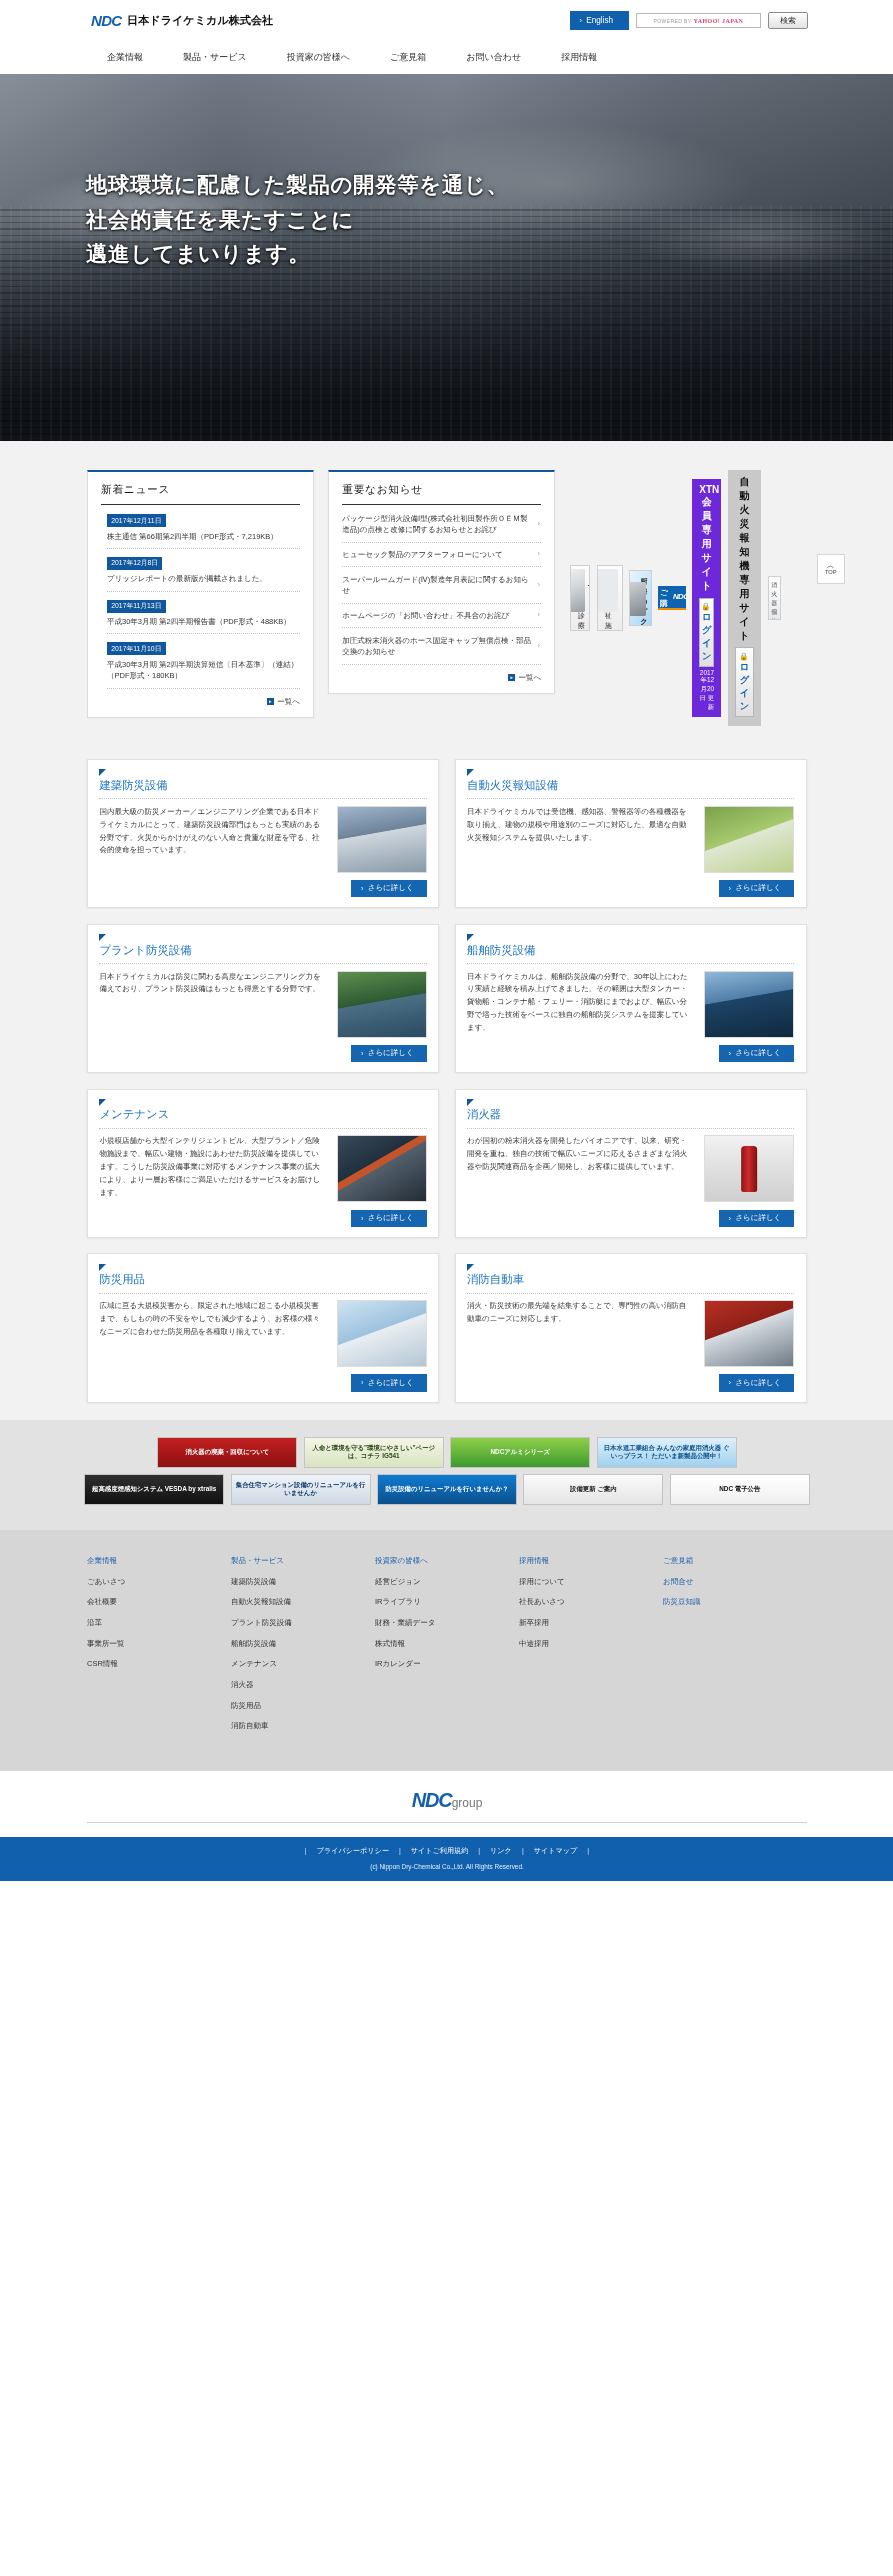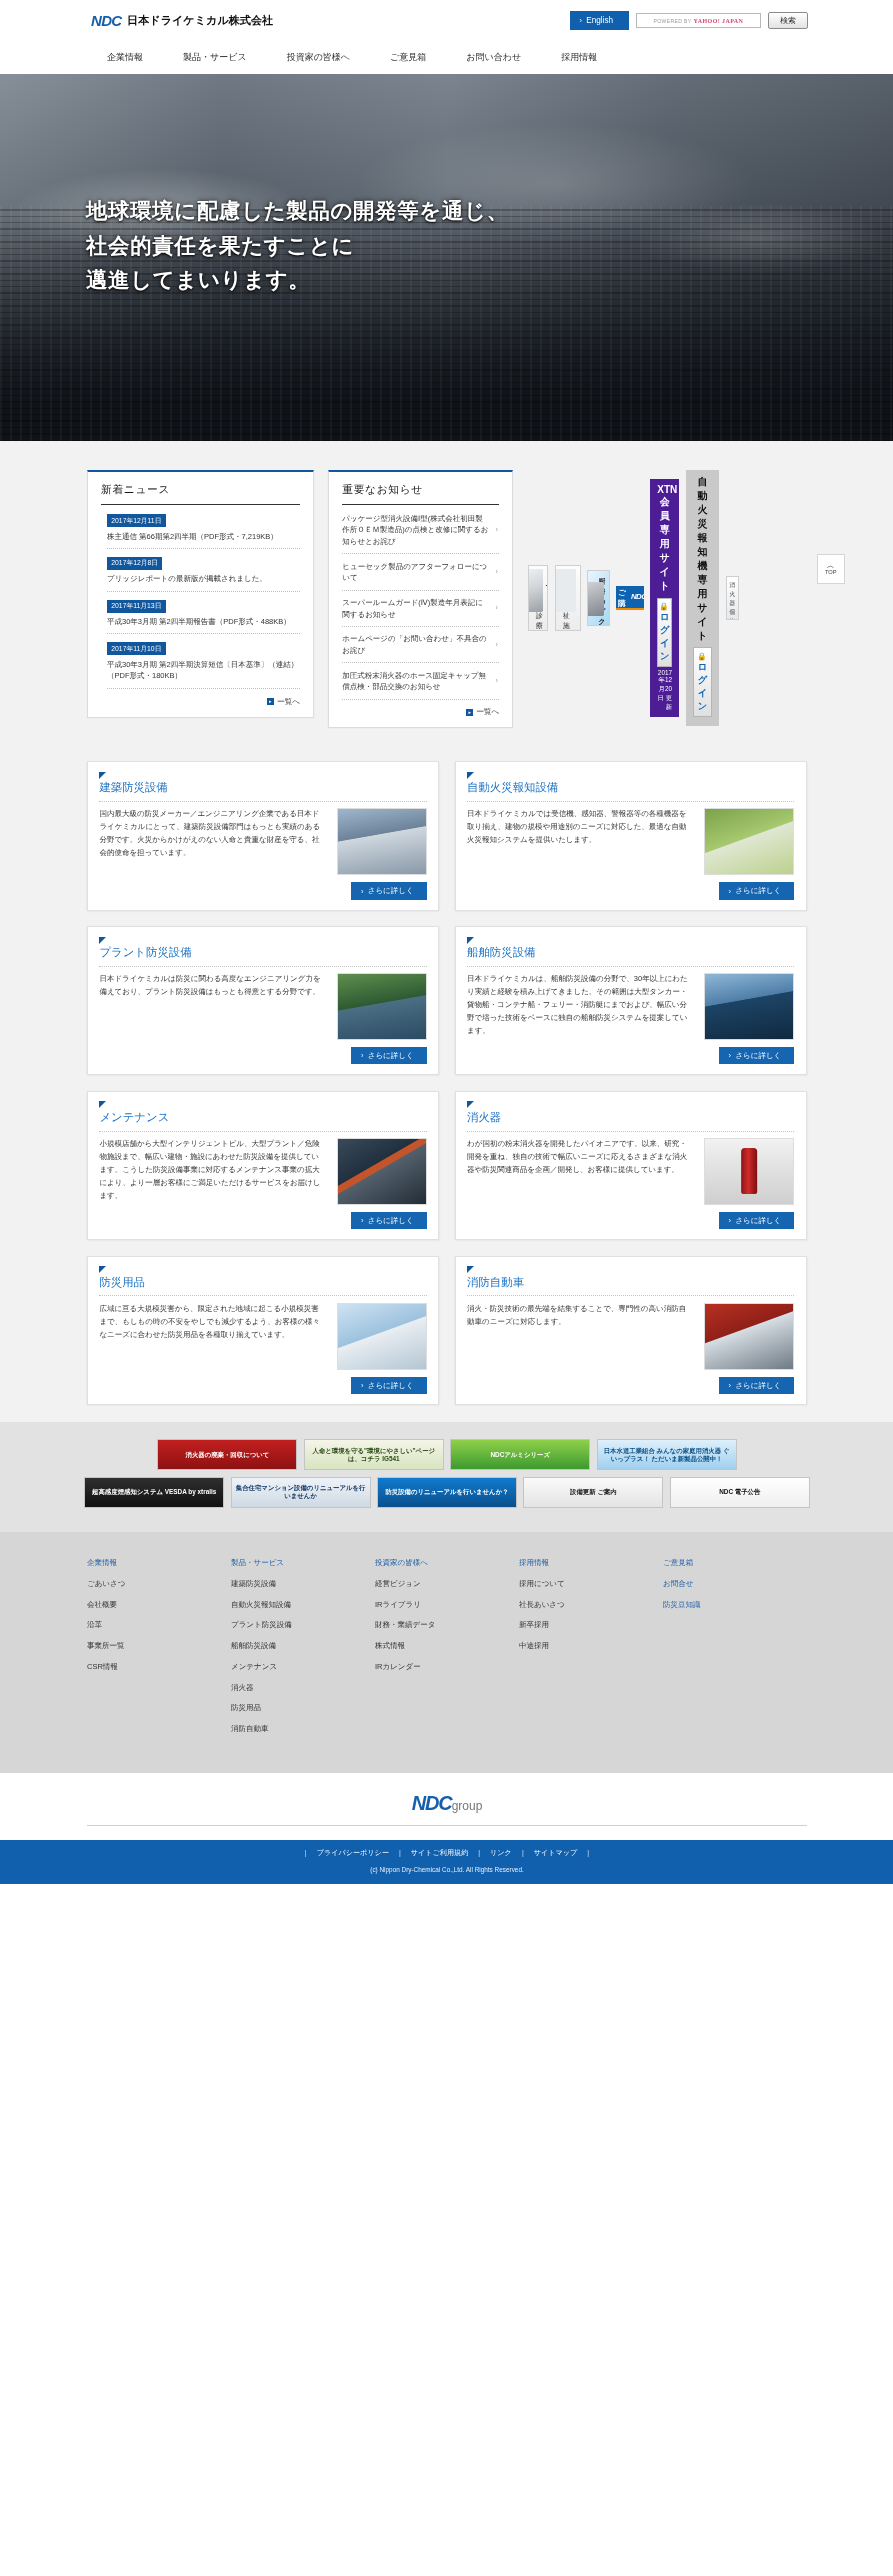--- a/index.html
+++ b/index.html
@@ -62,40 +62,40 @@
       radial-gradient(ellipse 185px 50px at 85% 45%, rgba(255,255,255,.20), transparent 70%);
   }
   .hero::after{
     content:""; position:absolute; left:0; right:0; bottom:0; height:235px;
     background:
       repeating-linear-gradient(90deg, rgba(255,255,255,.045) 0 2.1px, transparent 2.1px 10px),
       repeating-linear-gradient(0deg, rgba(0,0,0,.25) 0 1.4px, transparent 1.4px 6.4px),
       linear-gradient(180deg, rgba(40,46,54,0) 0%, rgba(14,17,22,.95) 85%);
   }
   .hero-text {
-    position: absolute; left: 86px; top: 120px; z-index: 5;
+    position: absolute; left: 86px; top: 94px; z-index: 5;
     color: #fff; font-size: 21.4px; line-height: 1.62; font-weight: bold;
     text-shadow: 0 0 5.7px rgba(0,0,0,.75), 0 1.4px 2.1px rgba(0,0,0,.85);
     letter-spacing: 0.7px;
   }
   .hero-line { display: block; }
 
   
   .content-wrap { width: 894px; background: #f2f2f2; padding: 28.5px 0 0 0; }
   .container { width: 720px; margin: 0 auto; }
 
   
   .top-cols { display: flex; gap: 14.3px; align-items: flex-start; }
 
   .panel {
     background: #fff; border: 0.7px solid #dcdcdc; border-top: 2.9px solid #11579e;
     padding: 11.4px 13px 10px 13px; box-shadow: 0 0.7px 1.4px rgba(0,0,0,.07);
   }
   .panel-news { width: 227px; }
-  .panel-notice { width: 185px; }
+  .panel-notice { width: 227px; }
   .panel-title { font-size: 10.7px; color: #1a1a1a; font-weight: normal; padding-bottom: 7.1px; letter-spacing: 0.7px; }
   .panel-title-rule { border-bottom: 0.7px solid #333; margin-bottom: 1.4px; }
 
   .news-item { padding: 6.4px 0 5.7px 0; border-bottom: 0.7px dotted #bfbfbf; margin-left: 6px; }
   .news-date {
     display: inline-block; background: #11579e; color: #fff;
     font-size: 6.8px; padding: 1.4px 4.3px; margin-bottom: 3.6px;
   }
   .news-text { font-size: 7.5px; color: #333; line-height: 1.55; }
 
@@ -147,21 +147,21 @@
   .jet-main { font-size: 11.4px; color: #0a63ab; font-weight: bold; font-style: italic; padding-left: 10px; letter-spacing: -0.4px; }
   .jet-rule2 { height: 1.4px; background: #3a87c8; margin: 2.1px 50px 0 10px; }
   .jet-photo { position: absolute; right: 5px; top: 11.4px; width: 66px; height: 34px;
     background: linear-gradient(160deg,#f2f4f6,#7e858c); border-radius: 1.4px; }
 
   .store-banner { background: #0d63b2; border: none; border-bottom: 2.9px solid #f08a00;
     color: #fff; height: 24px; display: flex; align-items: center; justify-content: center; gap: 5px; font-size: 7.8px; font-weight: bold; }
   .cart-icon { font-size: 10px; }
   .store-ndc { font-style: italic; font-weight: bold; letter-spacing: -0.4px; }
 
-  .xtn-banner { background: #4c1d95; border: none; padding: 5.7px 7.1px 4.3px 7.1px; }
+  .xtn-banner { background: #6d28d9; border: none; padding: 5.7px 7.1px 4.3px 7.1px; }
   .xtn-title { color: #fff; font-size: 10px; font-weight: bold; text-align: center; margin-bottom: 4.3px; }
   .login-btn {
     background: linear-gradient(180deg,#ffffff,#e0e0e0); border: 0.7px solid #b5b5b5;
     color: #0d63b2; font-size: 9.3px; font-weight: bold; text-align: center;
     padding: 2.9px 0; cursor: pointer;
   }
   .lock { font-size: 7.8px; }
   .xtn-date { color: #fff; font-size: 6.4px; text-align: right; padding-top: 2.1px; }
 
   .afa-banner { background: #c9c9c9; border: none; padding: 5.7px 7.1px 8.6px 7.1px; }

